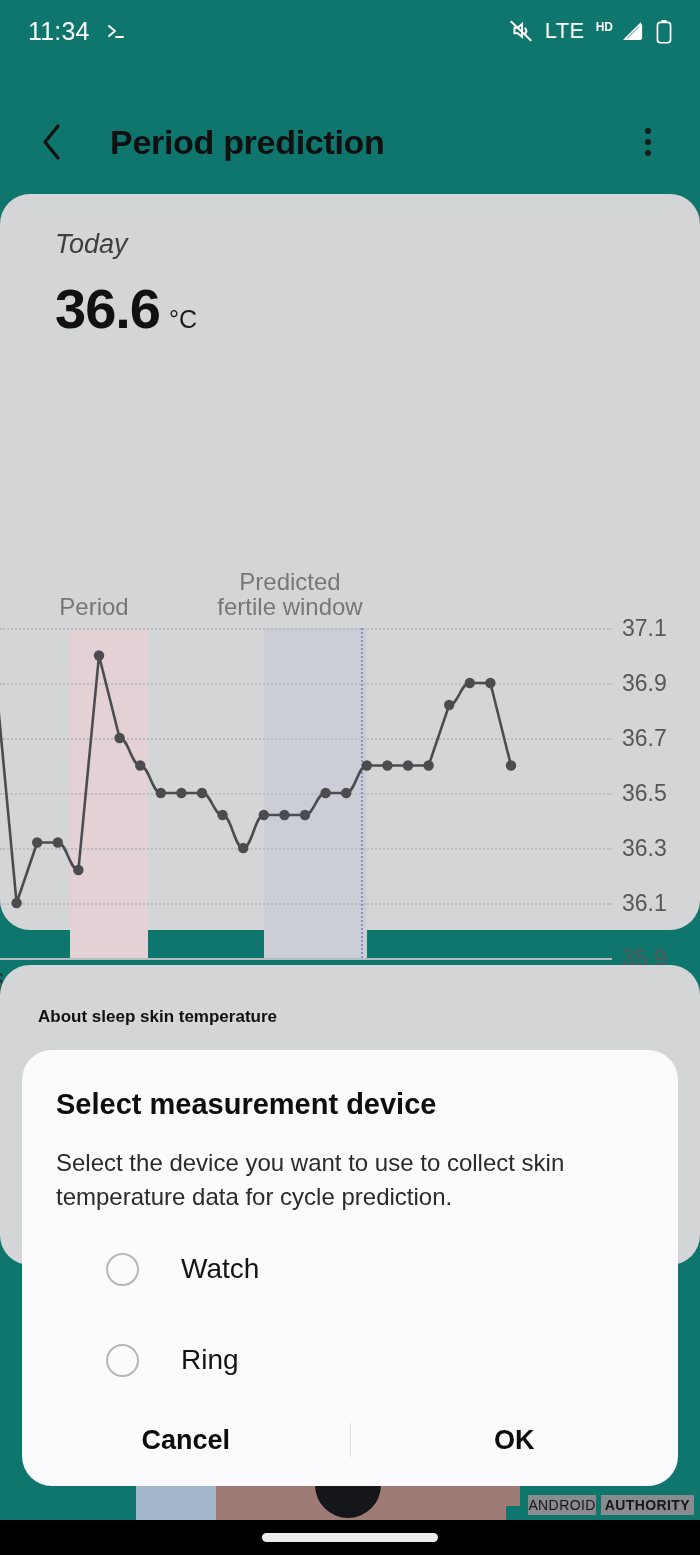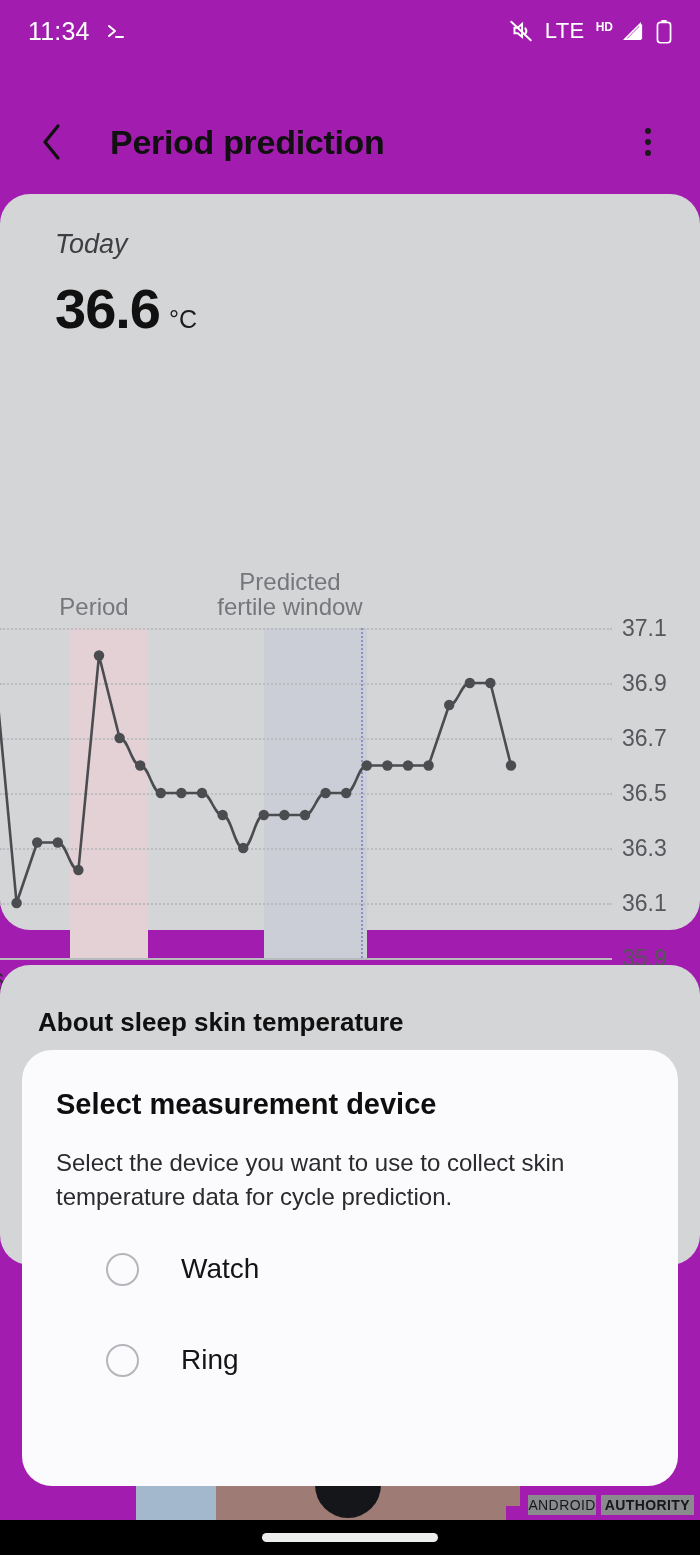--- a/index.html
+++ b/index.html
@@ -5,21 +5,21 @@
   * { box-sizing: border-box; margin: 0; padding: 0; }
   html, body {
     width: 700px; height: 1555px;
     background: #000;
     font-family: "Liberation Sans", sans-serif;
     overflow: hidden;
   }
   #screen {
     position: relative;
     width: 700px; height: 1555px;
-    background: #a21caf;
+    background: #0f766e;
     overflow: hidden;
   }
 
   
   #statusbar {
     position: absolute; top: 0; left: 0;
     width: 700px; height: 62px;
     display: flex; align-items: center;
     padding: 0 28px;
     color: #ffffff;
@@ -61,21 +61,21 @@
     border-radius: 30px;
   }
   #temp-card { top: 194px; height: 736px; }
   #about-card { top: 965px; height: 300px; }
 
   #today-label { position: absolute; left: 55px; top: 35px; font-size: 27px; color: #3d3f42; font-style: italic; }
   #temp-value-row { position: absolute; left: 55px; top: 82px; display: flex; align-items: baseline; }
   #temp-value { font-size: 56px; font-weight: 700; color: #111; letter-spacing: -1px; }
   #temp-unit { font-size: 25px; color: #1b1b1b; margin-left: 9px; }
 
-  #about-title { position: absolute; left: 38px; top: 42px; font-size: 26px; font-weight: 700; color: #101010; }
+  #about-title { position: absolute; left: 38px; top: 42px; font-size: 17px; font-weight: 700; color: #101010; }
 
   
   #chart-wrap {
     position: absolute; left: 0; top: 358px;
     width: 700px; height: 540px;
   }
   .band-label {
     position: absolute; font-size: 24px; color: #75777b;
     text-align: center; line-height: 25px;
   }
@@ -346,20 +346,25 @@
 
     <div class="radio-row" id="row-watch">
       <span class="radio-mark"></span>
       <span class="radio-label">Watch</span>
     </div>
     <div class="radio-row" id="row-ring">
       <span class="radio-mark"></span>
       <span class="radio-label">Ring</span>
     </div>
 
+    <div id="dialog-actions">
+      <div class="dlg-btn">Cancel</div>
+      <div id="dlg-divider"></div>
+      <div class="dlg-btn">OK</div>
+    </div>
   </div>
 
   <div id="watermark">
     <span id="wm-a">ANDROID</span>
     <span id="wm-b">AUTHORITY</span>
   </div>
 
   <div id="navbar">
     <div id="gesture-pill"></div>
   </div>

